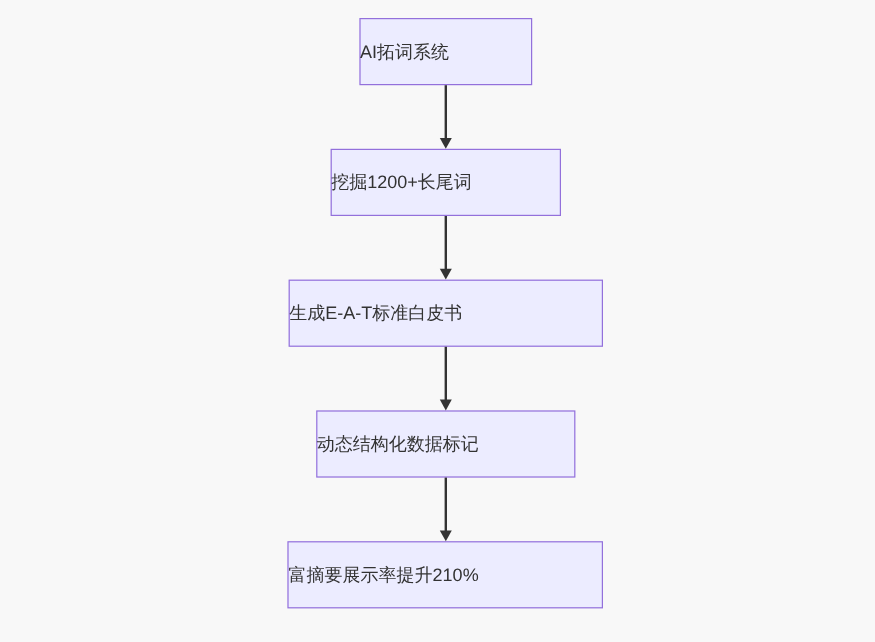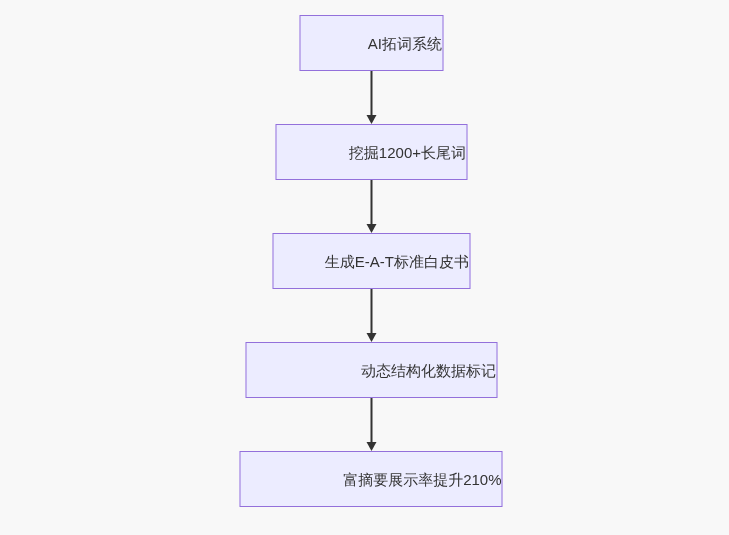--- a/index.html
+++ b/index.html
@@ -30,30 +30,30 @@
     flex-direction: column;
     align-items: center;
   }
 
   .node {
     height: 56px;
     background: var(--node-fill);
     border: 1.5px solid var(--node-border);
     display: flex;
     align-items: center;
-    justify-content: flex-end;
+    justify-content: flex-start;
     color: var(--text);
     font-size: 15px;
     line-height: 1;
     white-space: nowrap;
   }
   .node-1 { width: 144px; }
   .node-2 { width: 192px; }
-  .node-3 { width: 198px; }
-  .node-4 { width: 252px; }
+  .node-3 { width: 262px; }
+  .node-4 { width: 216px; }
   .node-5 { width: 263px; }
 
   .arrow {
     position: relative;
     width: 12px;
     height: 53px;
   }
   .arrow .line {
     position: absolute;
     left: 50%;

